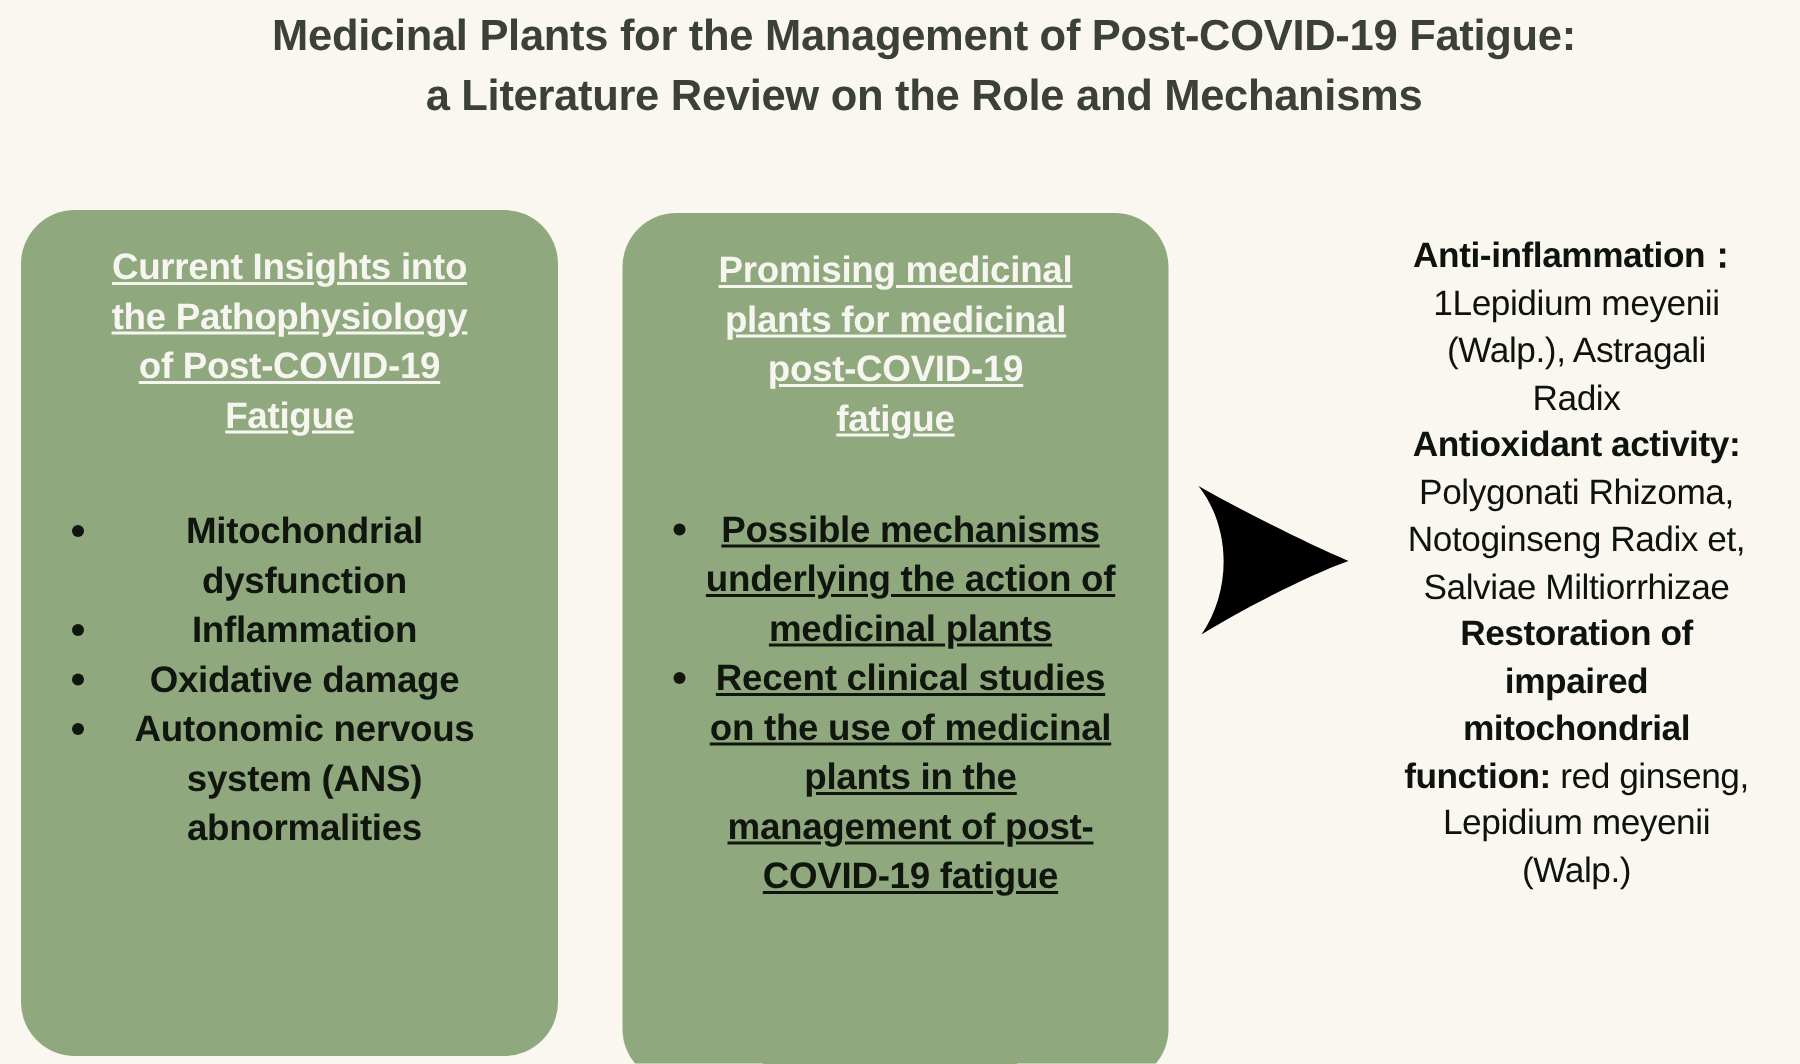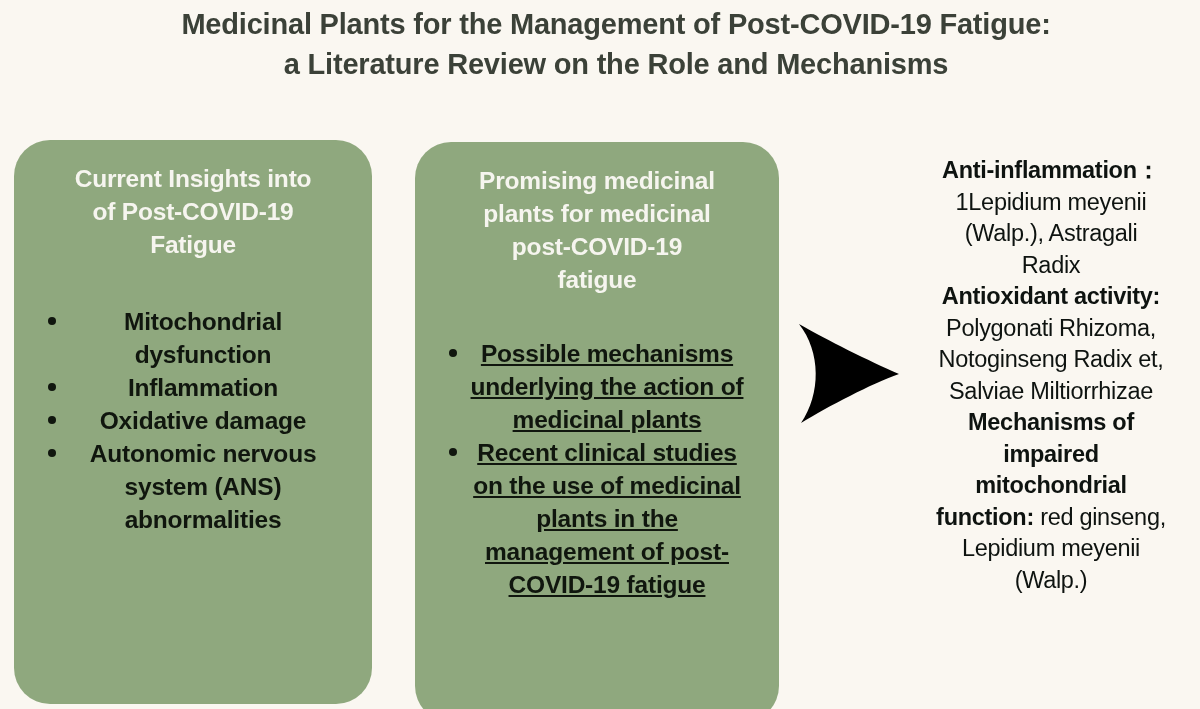--- a/index.html
+++ b/index.html
@@ -59,20 +59,21 @@
     height: 580px;
   }
   .card-heading {
     color: #f6f5ef;
     font-size: 24.5px;
     font-weight: bold;
     line-height: 33px;
     text-align: center;
     letter-spacing: -0.2px;
     padding: 0 14px;
+    text-decoration: underline;
   }
   .card-heading .hl {
     display: block;
   }
   .bullet-list {
     margin: 0;
     padding: 0;
     list-style: none;
     color: #10160e;
     font-size: 24.5px;
@@ -134,20 +135,21 @@
 <div class="canvas">
 
   <div class="title-block">
     <span class="title-line">Medicinal Plants for the Management of Post-COVID-19 Fatigue:</span>
     <span class="title-line">a Literature Review on the Role and Mechanisms</span>
   </div>
 
   <div class="card" id="card-pathophysiology">
     <div class="card-heading">
         <span class="hl">Current Insights into</span>
+        <span class="hl">the Pathophysiology</span>
         <span class="hl">of Post-COVID-19</span>
         <span class="hl">Fatigue</span>
       </div>
     <ul class="bullet-list">
         <li class="bullet-item"><span class="bullet-dot"></span><span>Mitochondrial<br>dysfunction</span></li>
         <li class="bullet-item"><span class="bullet-dot"></span><span>Inflammation</span></li>
         <li class="bullet-item"><span class="bullet-dot"></span><span>Oxidative damage</span></li>
         <li class="bullet-item"><span class="bullet-dot"></span><span>Autonomic nervous<br>system (ANS)<br>abnormalities</span></li>
       </ul>
   </div>
@@ -171,21 +173,21 @@
 
   <div id="outcomes-panel">
       <span class="ol"><b>Anti-inflammation：</b></span>
       <span class="ol">1Lepidium meyenii</span>
       <span class="ol">(Walp.),   Astragali</span>
       <span class="ol">Radix</span>
       <span class="ol"><b>Antioxidant activity:</b></span>
       <span class="ol">Polygonati Rhizoma,</span>
       <span class="ol">Notoginseng Radix et,</span>
       <span class="ol">Salviae Miltiorrhizae</span>
-      <span class="ol"><b>Mechanisms of</b></span>
+      <span class="ol"><b>Restoration of</b></span>
       <span class="ol"><b>impaired</b></span>
       <span class="ol"><b>mitochondrial</b></span>
       <span class="ol"><b>function:</b> red ginseng,</span>
       <span class="ol">Lepidium meyenii</span>
       <span class="ol">(Walp.)</span>
     </div>
 
 </div>
 
 </body></html>

